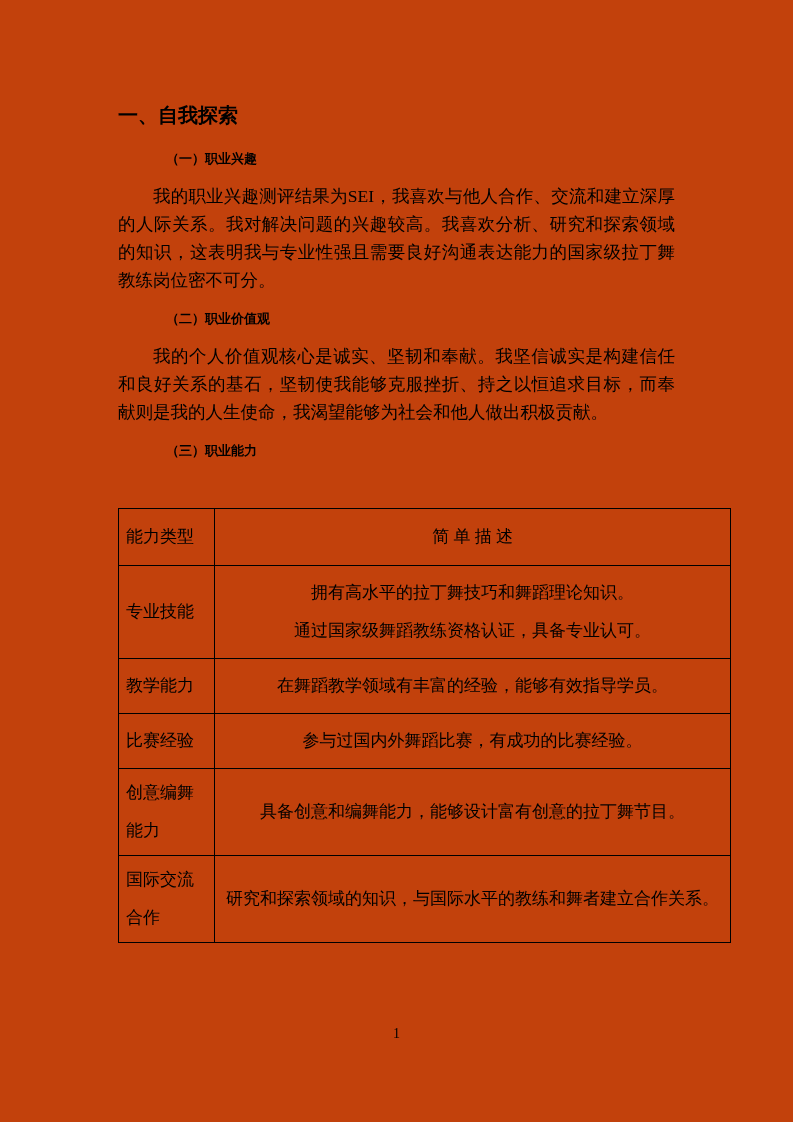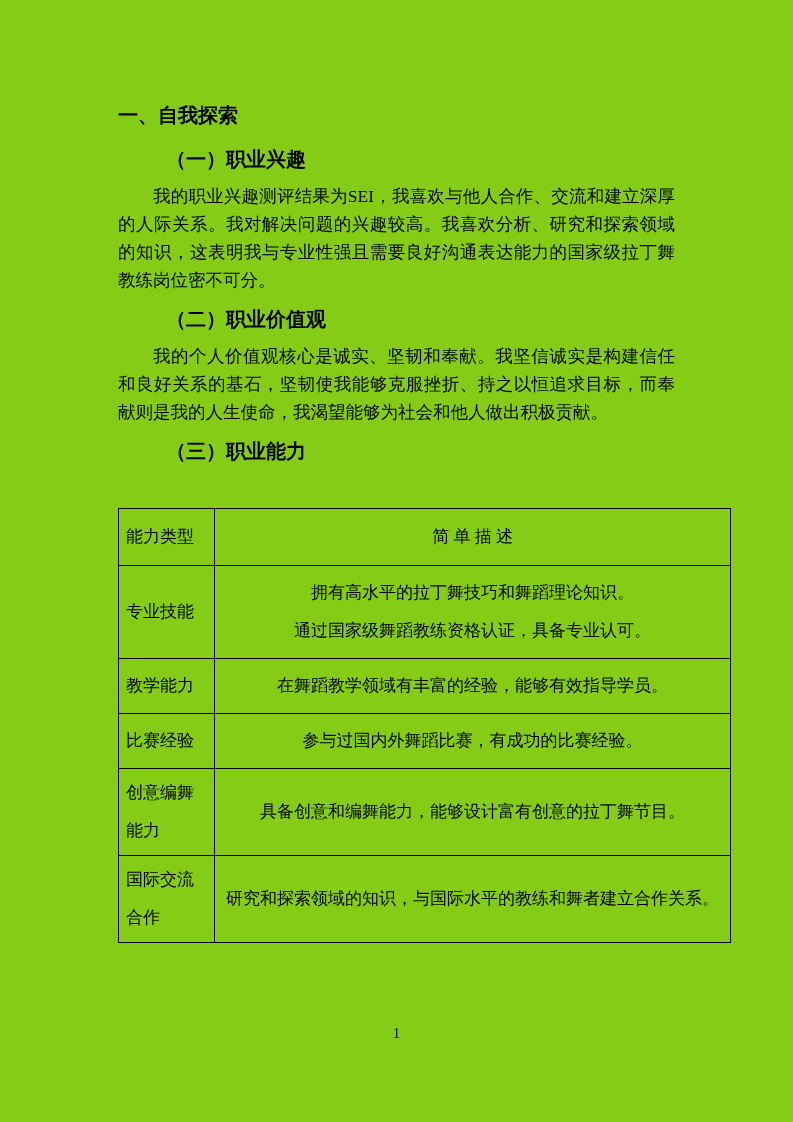--- a/index.html
+++ b/index.html
@@ -13,33 +13,33 @@
     position: relative;
     font-family: "Liberation Serif", "DejaVu Serif", serif;
     color: #000000;
     overflow: hidden;
   }
   .page {
     position: absolute;
     inset: 0;
     box-sizing: border-box;
     padding: 100px 118px 0 118px;
-    background: #84cc16;
+    background: #c2410c;
   }
   .doc-title {
     font-family: "Liberation Sans", "DejaVu Sans", sans-serif;
     font-weight: 700;
     font-size: 20px;
     line-height: 30px;
     margin: 0 0 14px 0;
   }
   .sub-heading {
     font-family: "Liberation Sans", "DejaVu Sans", sans-serif;
     font-weight: 700;
-    font-size: 20px;
+    font-size: 13px;
     line-height: 30px;
     margin: 10px 0 8px 48px;
   }
   .body-para {
     font-size: 17.5px;
     line-height: 28px;
     text-align: justify;
     text-indent: 2em;
     margin: 0;
   }

